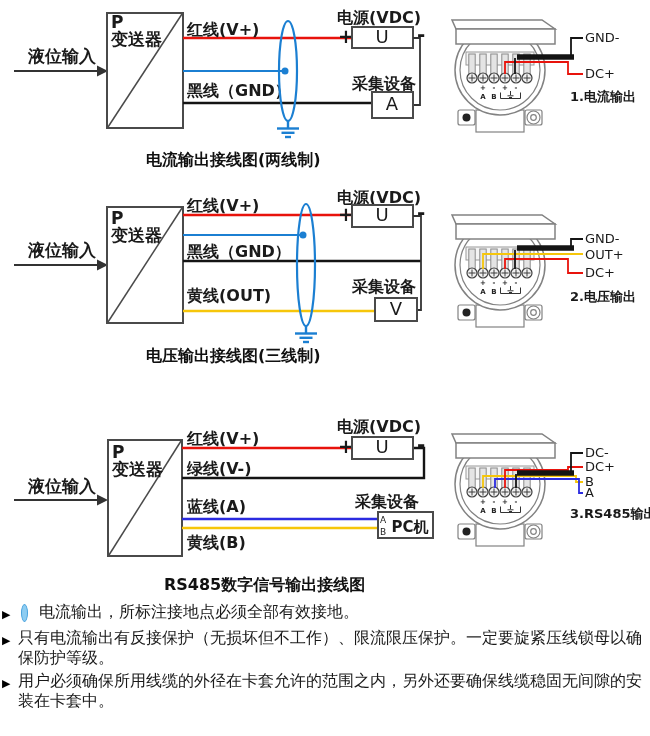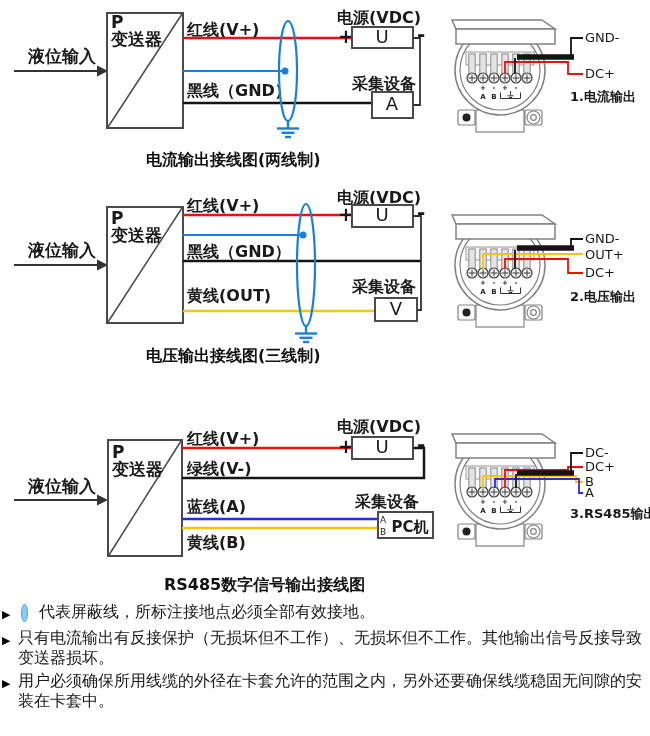--- a/index.html
+++ b/index.html
@@ -241,25 +241,25 @@
     <text x="585" y="497" class="sm">A</text>
     <text x="570" y="518" class="smb">3.RS485输出</text>
     <text x="164" y="590" class="cap">RS485数字信号输出接线图</text>
   </g>
 </svg>
 
 <div class="notes">
   <div class="note">
     <span class="marker">▶</span>
     <span class="shield-glyph"></span>
-    <span class="ntext">代表屏蔽线，所标注接地点必须全部有效接地。</span>
+    <span class="ntext">电流输出，所标注接地点必须全部有效接地。</span>
   </div>
   <div class="note">
     <span class="marker">▶</span>
-    <span class="ntext">只有电流输出有反接保护（无损坏但不工作）、无损坏但不工作。其他输出信号反接导致变送器损坏。</span>
+    <span class="ntext">只有电流输出有反接保护（无损坏但不工作）、限流限压保护。一定要旋紧压线锁母以确保防护等级。</span>
   </div>
   <div class="note">
     <span class="marker">▶</span>
     <span class="ntext">用户必须确保所用线缆的外径在卡套允许的范围之内，另外还要确保线缆稳固无间隙的安装在卡套中。</span>
   </div>
 </div>
 
 </div>
 
 </body></html>

